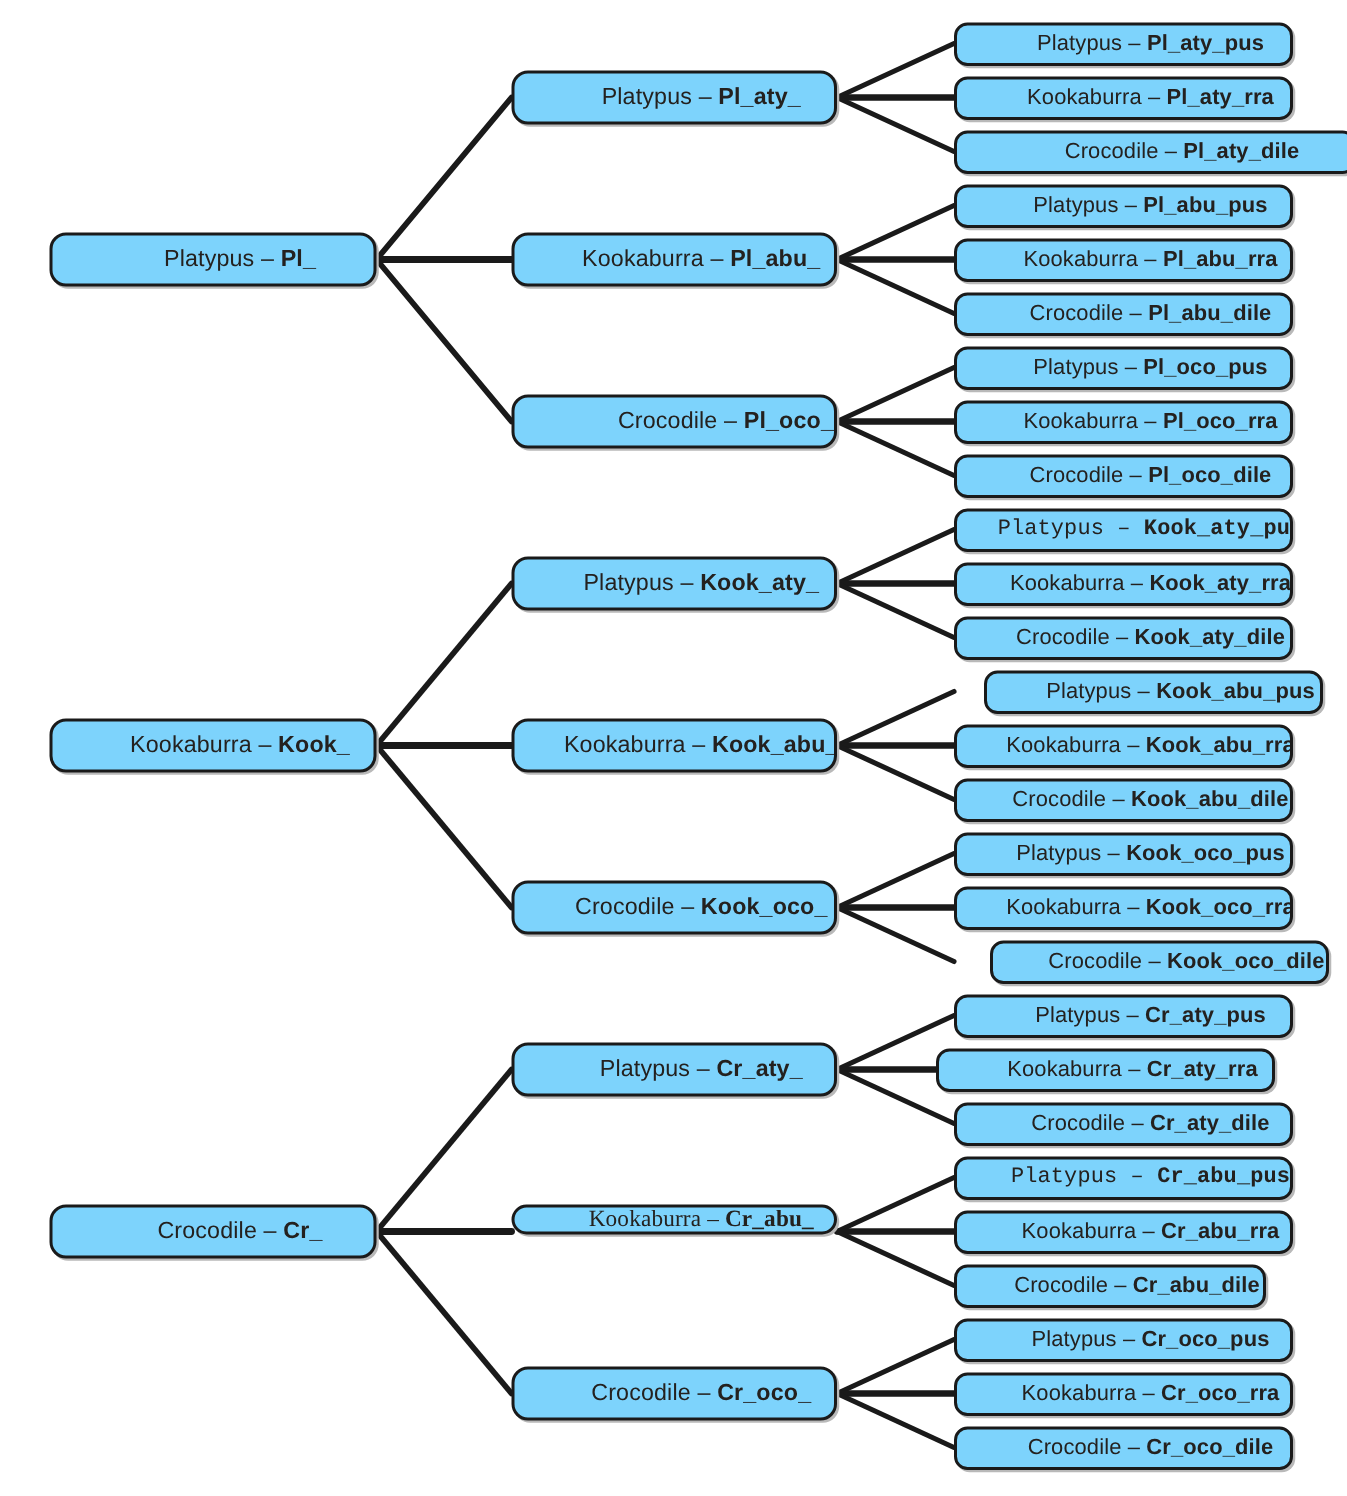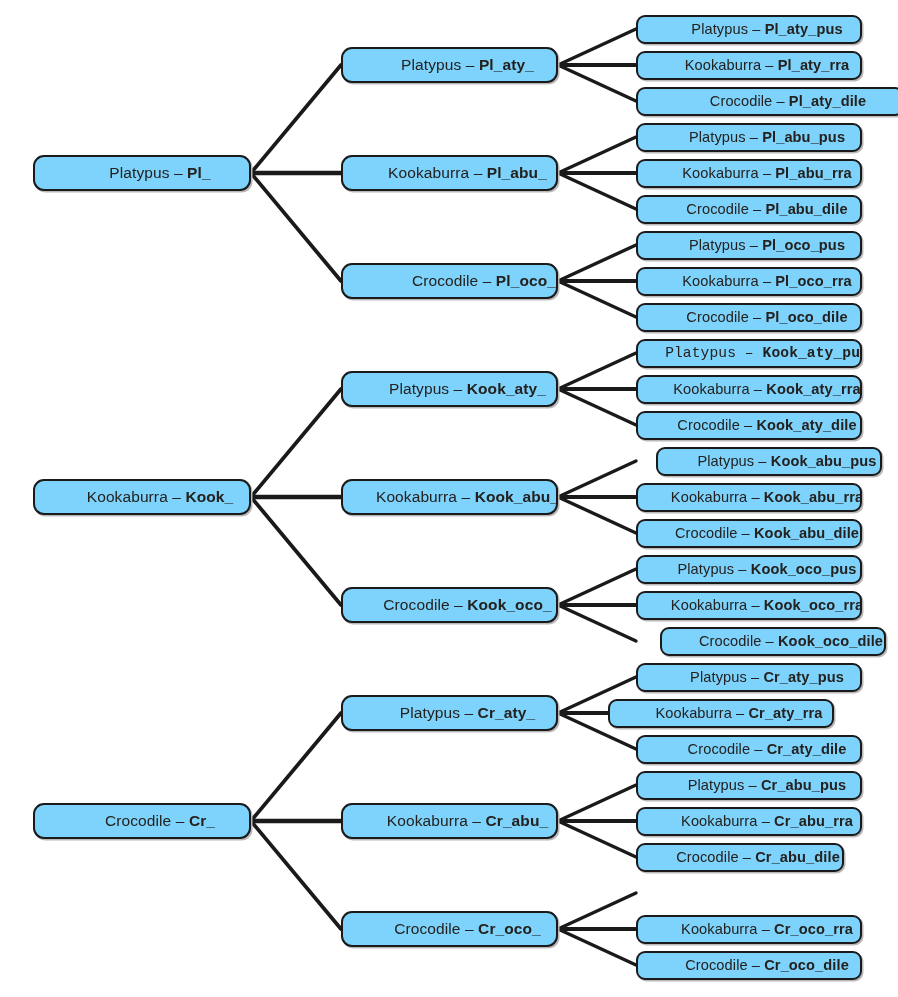--- a/index.html
+++ b/index.html
@@ -194,40 +194,43 @@
     </div>
     <div class="node mid" style="left: 341px; top: 587px; width: 217px; height: 36px;">
       <span class="label"><span class="prefix">Crocodile</span><span class="dash"> – </span><span class="code">Kook_oco_</span></span>
     </div>
     <div class="node root" style="left: 33px; top: 479px; width: 218px; height: 36px;">
       <span class="label"><span class="prefix">Kookaburra</span><span class="dash"> – </span><span class="code">Kook_</span></span>
     </div>
     <div class="node leaf" style="left: 636px; top: 662.5px; width: 226px; height: 29px;">
       <span class="label"><span class="prefix">Platypus</span><span class="dash"> – </span><span class="code">Cr_aty_pus</span></span>
     </div>
-    <div class="node leaf" style="left: 608px; top: 698.5px; width: 226px; height: 29px;">
+    <div class="node leaf" style="left: 624px; top: 698.5px; width: 226px; height: 29px;">
       <span class="label"><span class="prefix">Kookaburra</span><span class="dash"> – </span><span class="code">Cr_aty_rra</span></span>
     </div>
     <div class="node leaf" style="left: 636px; top: 734.5px; width: 226px; height: 29px;">
       <span class="label"><span class="prefix">Crocodile</span><span class="dash"> – </span><span class="code">Cr_aty_dile</span></span>
     </div>
     <div class="node mid" style="left: 341px; top: 695px; width: 217px; height: 36px;">
       <span class="label"><span class="prefix">Platypus</span><span class="dash"> – </span><span class="code">Cr_aty_</span></span>
     </div>
-    <div class="node leaf" style="left: 636px; top: 770.5px; width: 226px; height: 29px;">
+    <div class="node leaf" style="left: 636px; top: 770.5px; width: 226px; height: 29px; font-family: Liberation Mono, monospace;">
       <span class="label"><span class="prefix">Platypus</span><span class="dash"> – </span><span class="code">Cr_abu_pus</span></span>
     </div>
     <div class="node leaf" style="left: 636px; top: 806.5px; width: 226px; height: 29px;">
       <span class="label"><span class="prefix">Kookaburra</span><span class="dash"> – </span><span class="code">Cr_abu_rra</span></span>
     </div>
     <div class="node leaf" style="left: 636px; top: 842.5px; width: 208px; height: 29px;">
       <span class="label"><span class="prefix">Crocodile</span><span class="dash"> – </span><span class="code">Cr_abu_dile</span></span>
     </div>
-    <div class="node mid" style="left: 341px; top: 803px; width: 217px; height: 36px;">
+    <div class="node mid" style="left: 341px; top: 803px; width: 217px; height: 20px; font-family: Liberation Serif, serif;">
       <span class="label"><span class="prefix">Kookaburra</span><span class="dash"> – </span><span class="code">Cr_abu_</span></span>
+    </div>
+    <div class="node leaf" style="left: 636px; top: 878.5px; width: 226px; height: 29px;">
+      <span class="label"><span class="prefix">Platypus</span><span class="dash"> – </span><span class="code">Cr_oco_pus</span></span>
     </div>
     <div class="node leaf" style="left: 636px; top: 914.5px; width: 226px; height: 29px;">
       <span class="label"><span class="prefix">Kookaburra</span><span class="dash"> – </span><span class="code">Cr_oco_rra</span></span>
     </div>
     <div class="node leaf" style="left: 636px; top: 950.5px; width: 226px; height: 29px; text-align: right;">
       <span class="label"><span class="prefix">Crocodile</span><span class="dash"> – </span><span class="code">Cr_oco_dile</span></span>
     </div>
     <div class="node mid" style="left: 341px; top: 911px; width: 217px; height: 36px;">
       <span class="label"><span class="prefix">Crocodile</span><span class="dash"> – </span><span class="code">Cr_oco_</span></span>
     </div>

